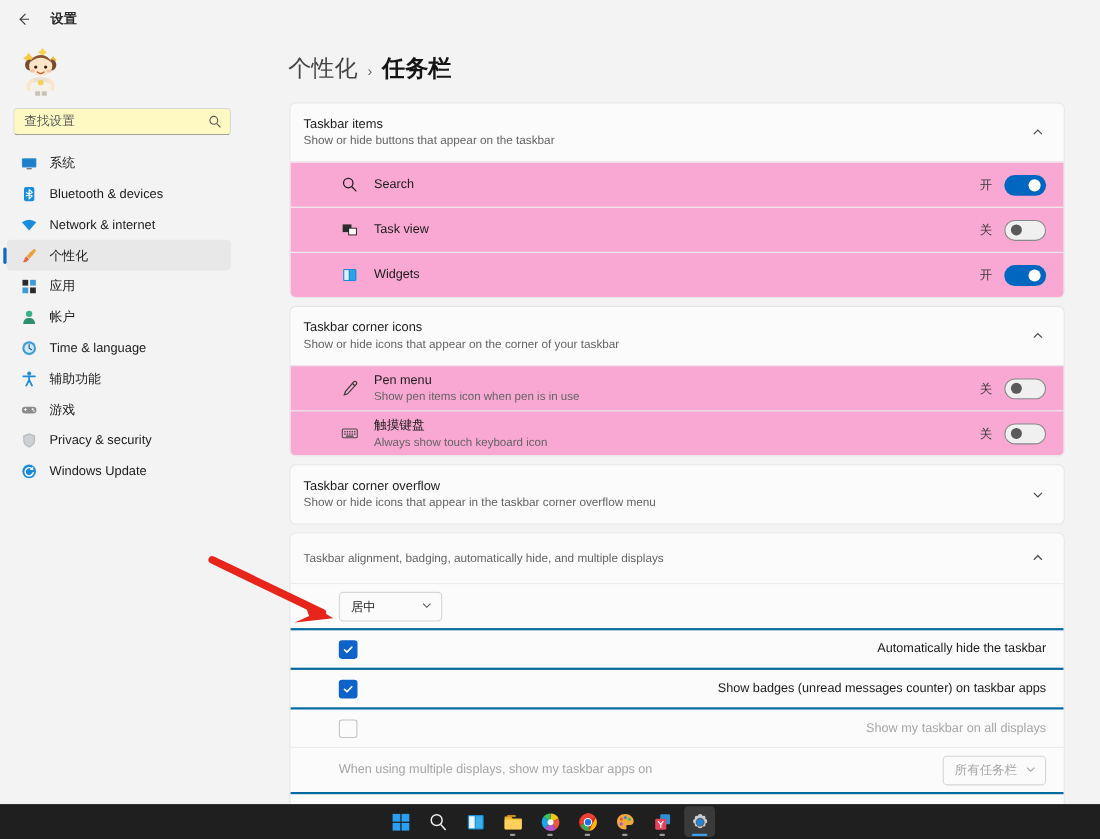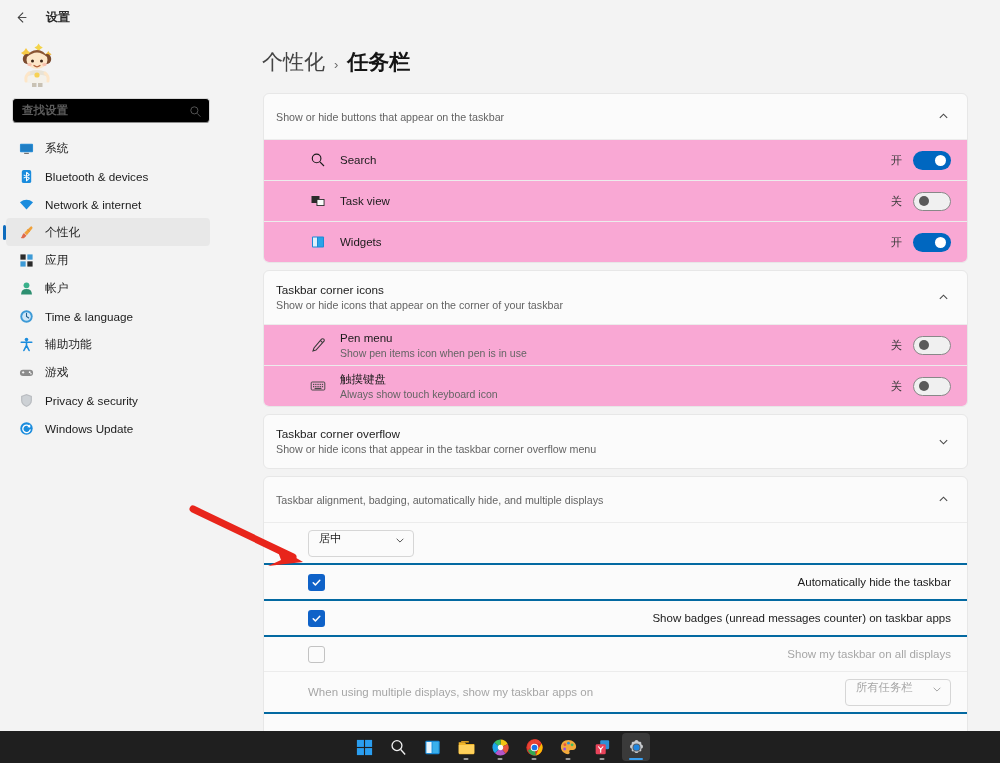--- a/index.html
+++ b/index.html
@@ -23,23 +23,23 @@
     border-radius: 4px; color: #3a3a3a;
   }
   .back-btn svg { width: 13px; height: 13px; }
   .app-title { font-size: 12px; color: #2a2a2a; font-weight: bold; }
 
   .avatar-wrap { padding: 8px 0 0 14px; }
   .avatar { width: 46px; height: 46px; position: relative; }
 
   .search-wrap { padding: 10px 16px 4px 12px; }
   .search-box {
-    position: relative; height: 25px; background: #000000;
+    position: relative; height: 25px; background: #fef9c3;
     border: 1px solid #d8d8d8; border-bottom: 1px solid #8a8a8a;
-    border-radius: 4px; display: flex; align-items: center; padding: 0 24px 0 9px; font-weight: bold;
+    border-radius: 4px; display: flex; align-items: center; padding: 0 24px 0 9px;
   }
   .search-box .ph { font-size: 11.5px; color: #5c5c5c; white-space: nowrap; }
   .search-icon { position: absolute; right: 7px; top: 5px; width: 13px; height: 13px; color: #555; }
 
   .nav { margin-top: 7px; }
   .nav-item {
     position: relative; display: flex; align-items: center; gap: 11px;
     height: 28px; margin: 0 16px 0 6px; padding-left: 12px; border-radius: 4px;
     font-size: 11.7px; color: #1b1b1b; white-space: nowrap;
   }
@@ -96,22 +96,22 @@
   .cb.checked { background: #0f62c8; }
   .cb.checked svg { width: 11px; height: 11px; color: #fff; }
   .cb.unchecked { background: #fbfbfb; border: 1px solid #c3c3c3; }
   .cb-label { font-size: 11.5px; color: #1b1b1b; }
   .cb-label.dim { color: #a6a6a6; }
 
   .selrow { display: flex; align-items: center; min-height: 41px; padding: 0 16px 0 44px; border-top: 1px solid #ececec; }
   .selrow .sl { flex: 1; font-size: 11.5px; color: #1b1b1b; }
   .selrow .sl.dim { color: #a6a6a6; }
   .dropdown {
-    width: 106px; height: 27px; background: #fbfbfb; border: 1px solid #d6d6d6; border-radius: 4px;
-    display: flex; padding: 0 8px 0 10px; gap: 6px;
+    width: 94px; height: 27px; background: #fbfbfb; border: 1px solid #d6d6d6; border-radius: 4px;
+    display: flex; align-items: center; padding: 0 8px 0 10px; gap: 6px;
   }
   .dropdown .dv { flex: 1; font-size: 11.3px; color: #1b1b1b; white-space: nowrap; }
   .dropdown.dim .dv { color: #a6a6a6; }
   .dropdown svg { width: 10px; height: 10px; color: #555; flex: 0 0 10px; }
 
   
   .annot { position: absolute; left: 0; top: 0; width: 1000px; height: 731px; pointer-events: none; }
 
   
   .taskbar {
@@ -318,20 +318,21 @@
       <span class="bc-parent">个性化</span>
       <span class="bc-sep">›</span>
       <span class="bc-current">任务栏</span>
     </div>
 
     <div class="cards">
 
       <div class="card">
         <div class="card-head">
           <div class="texts">
+            <div class="card-title">Taskbar items</div>
             <div class="card-sub">Show or hide buttons that appear on the taskbar</div>
           </div>
           <div class="chev">
             <svg viewBox="0 0 12 12" fill="none" stroke="currentColor" stroke-width="1.2">
                 <path d="M2 7.5 L6 3.5 L10 7.5"></path>
               </svg>
           </div>
         </div>
 
         <div class="row">

